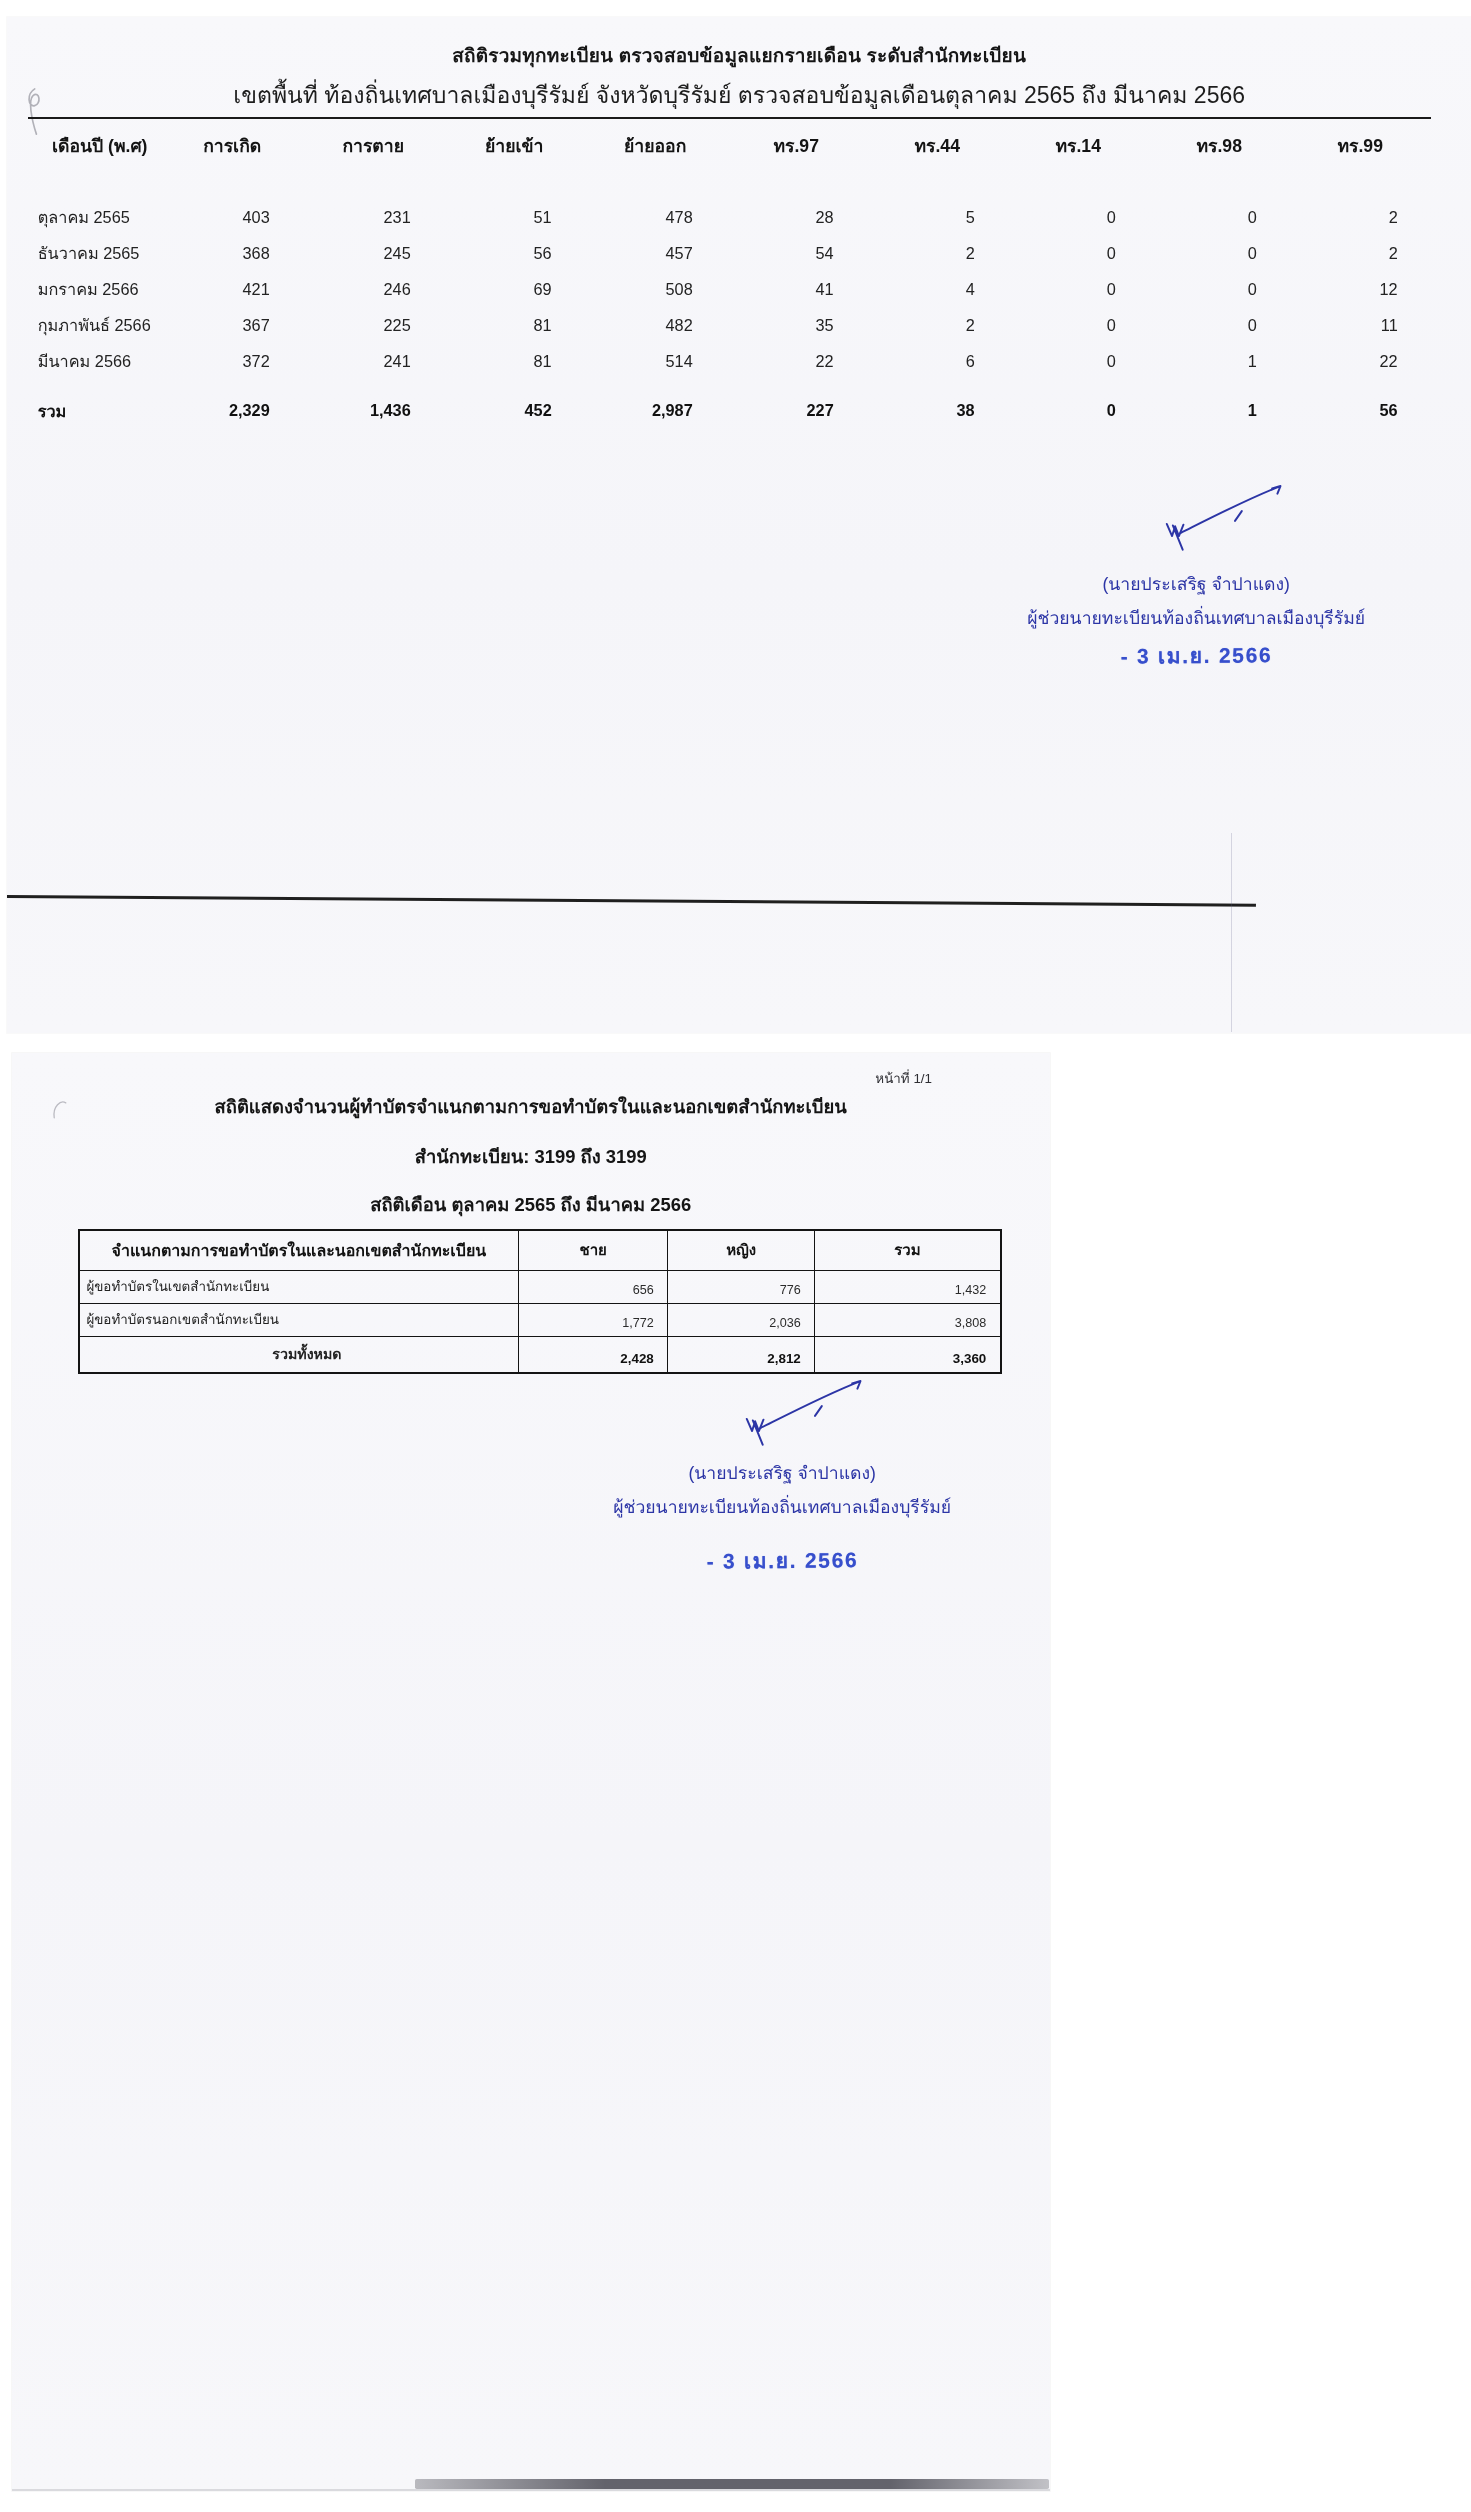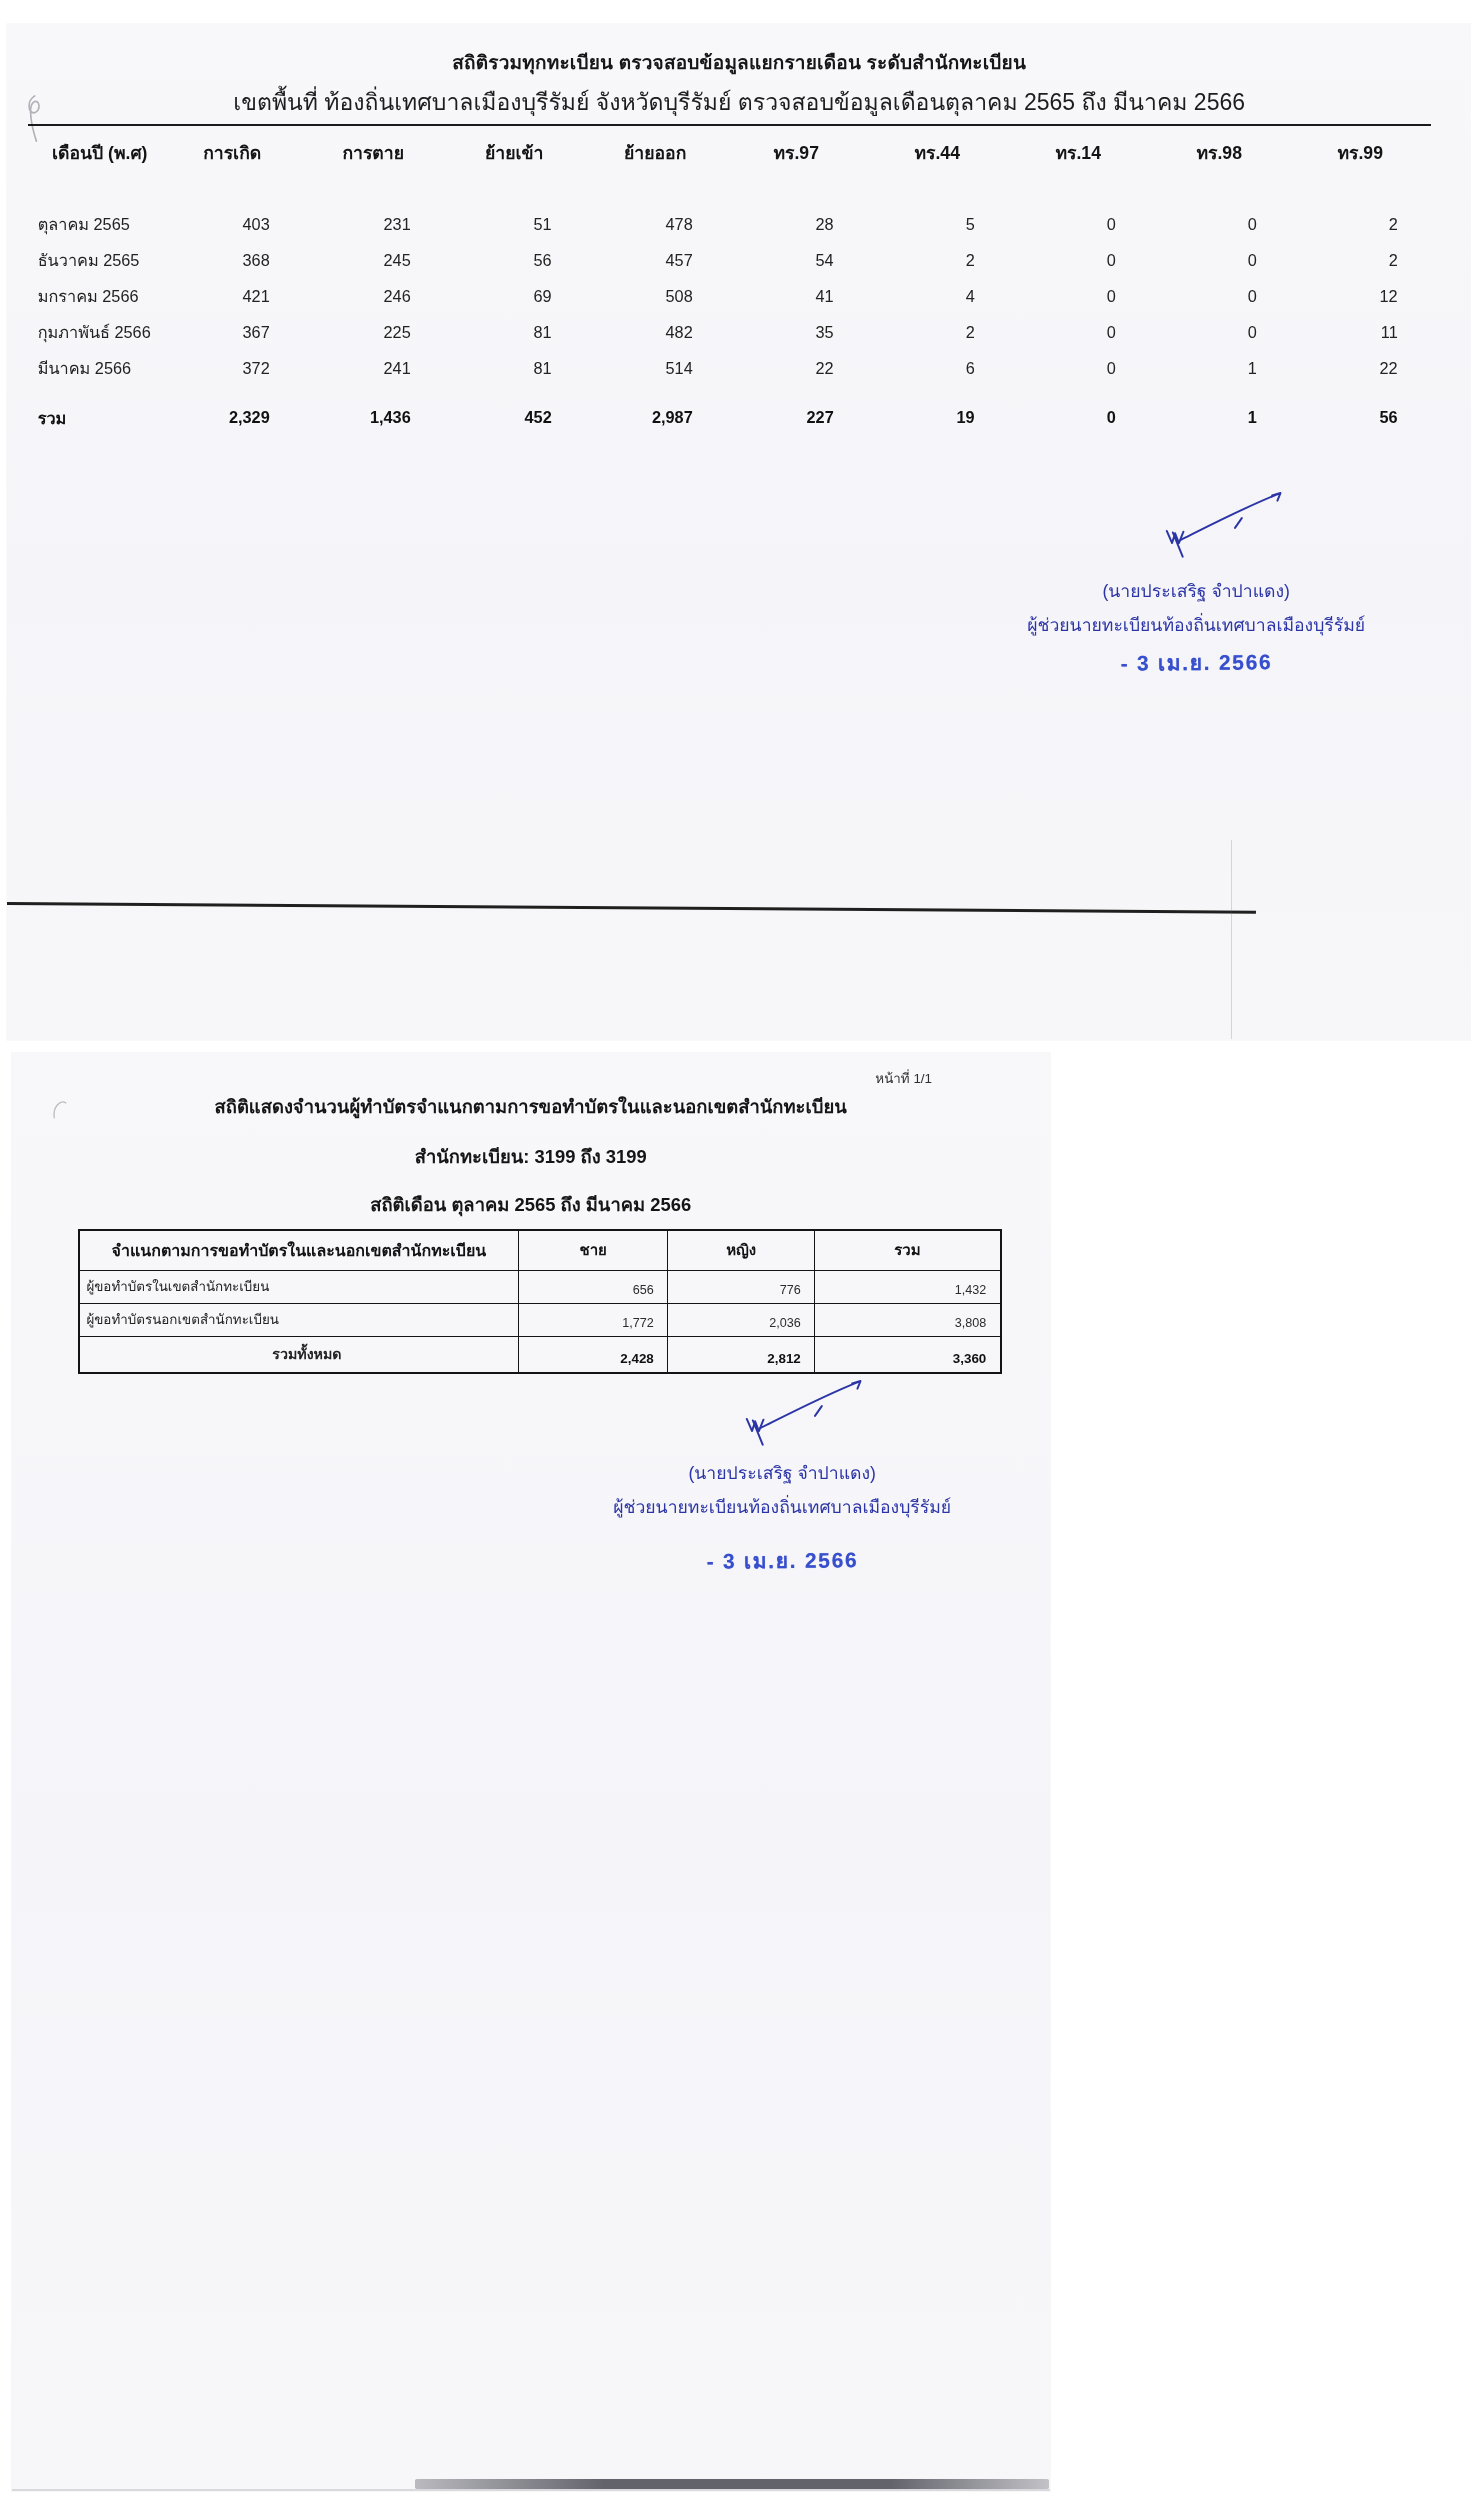--- a/index.html
+++ b/index.html
@@ -1,21 +1,21 @@
 <!DOCTYPE html>
 <html style="font-size:13.4px"><head>
 <meta charset="utf-8">
 <style>
   * { margin:0; padding:0; box-sizing:border-box; }
   html,body { background:#ffffff; }
   body { font-family:"Liberation Sans","DejaVu Sans",sans-serif; color:#1b1b1b; }
   #canvas { position:relative; width:1471px; height:2512px; background:#ffffff; overflow:hidden; }
 
   .page { position:absolute; background:linear-gradient(180deg,#f8f8fb 0%,#f5f5f9 55%,#f7f7fa 100%); }
-  .page1 { left:6.7px; top:24px; width:1465px; height:1016px; box-shadow:0 0 0 0.8px rgba(0,0,0,0.03); }
+  .page1 { left:6.7px; top:17px; width:1465px; height:1016px; box-shadow:0 0 0 0.8px rgba(0,0,0,0.03); }
   .page2 { left:11.7px; top:1053px; width:1038px; height:1438px; box-shadow:0 0 0 0.8px rgba(0,0,0,0.04); }
 
   .doc-title { position:absolute; left:0; width:100%; text-align:center; font-weight:bold; font-size:19px; color:#161616; letter-spacing:0.2px; }
   .doc-subtitle { position:absolute; left:0; width:100%; text-align:center; font-size:23px; font-weight:normal; color:#1d1d1d; }
 
   
   table.t1 { position:absolute; left:21px; top:100px; width:1400px; border-collapse:collapse; border-top:2.5px solid #1a1a1a; table-layout:fixed; }
   table.t1 col.c-mon { width:134px; }
   table.t1 col.c-n { width:141px; }
   table.t1 th { font-size:17.6px; font-weight:bold; text-align:center; color:#141414; padding:13.4px 0 39px 0; vertical-align:top; }
@@ -170,21 +170,21 @@
           </tr>
         </tbody>
       <tfoot>
         <tr>
           <td class="c-month">รวม</td>
           <td class="c-num">2,329</td>
           <td class="c-num">1,436</td>
           <td class="c-num">452</td>
           <td class="c-num">2,987</td>
           <td class="c-num">227</td>
-          <td class="c-num">19</td>
+          <td class="c-num">38</td>
           <td class="c-num">0</td>
           <td class="c-num">1</td>
           <td class="c-num">56</td>
         </tr>
       </tfoot>
     </table>
 
     <div class="sig sig1">
       <svg class="scribble" width="155" height="72" viewBox="0 0 200 95">
         <g fill="none" stroke="#2c35a6" stroke-width="2.6" stroke-linecap="round" stroke-linejoin="round">

